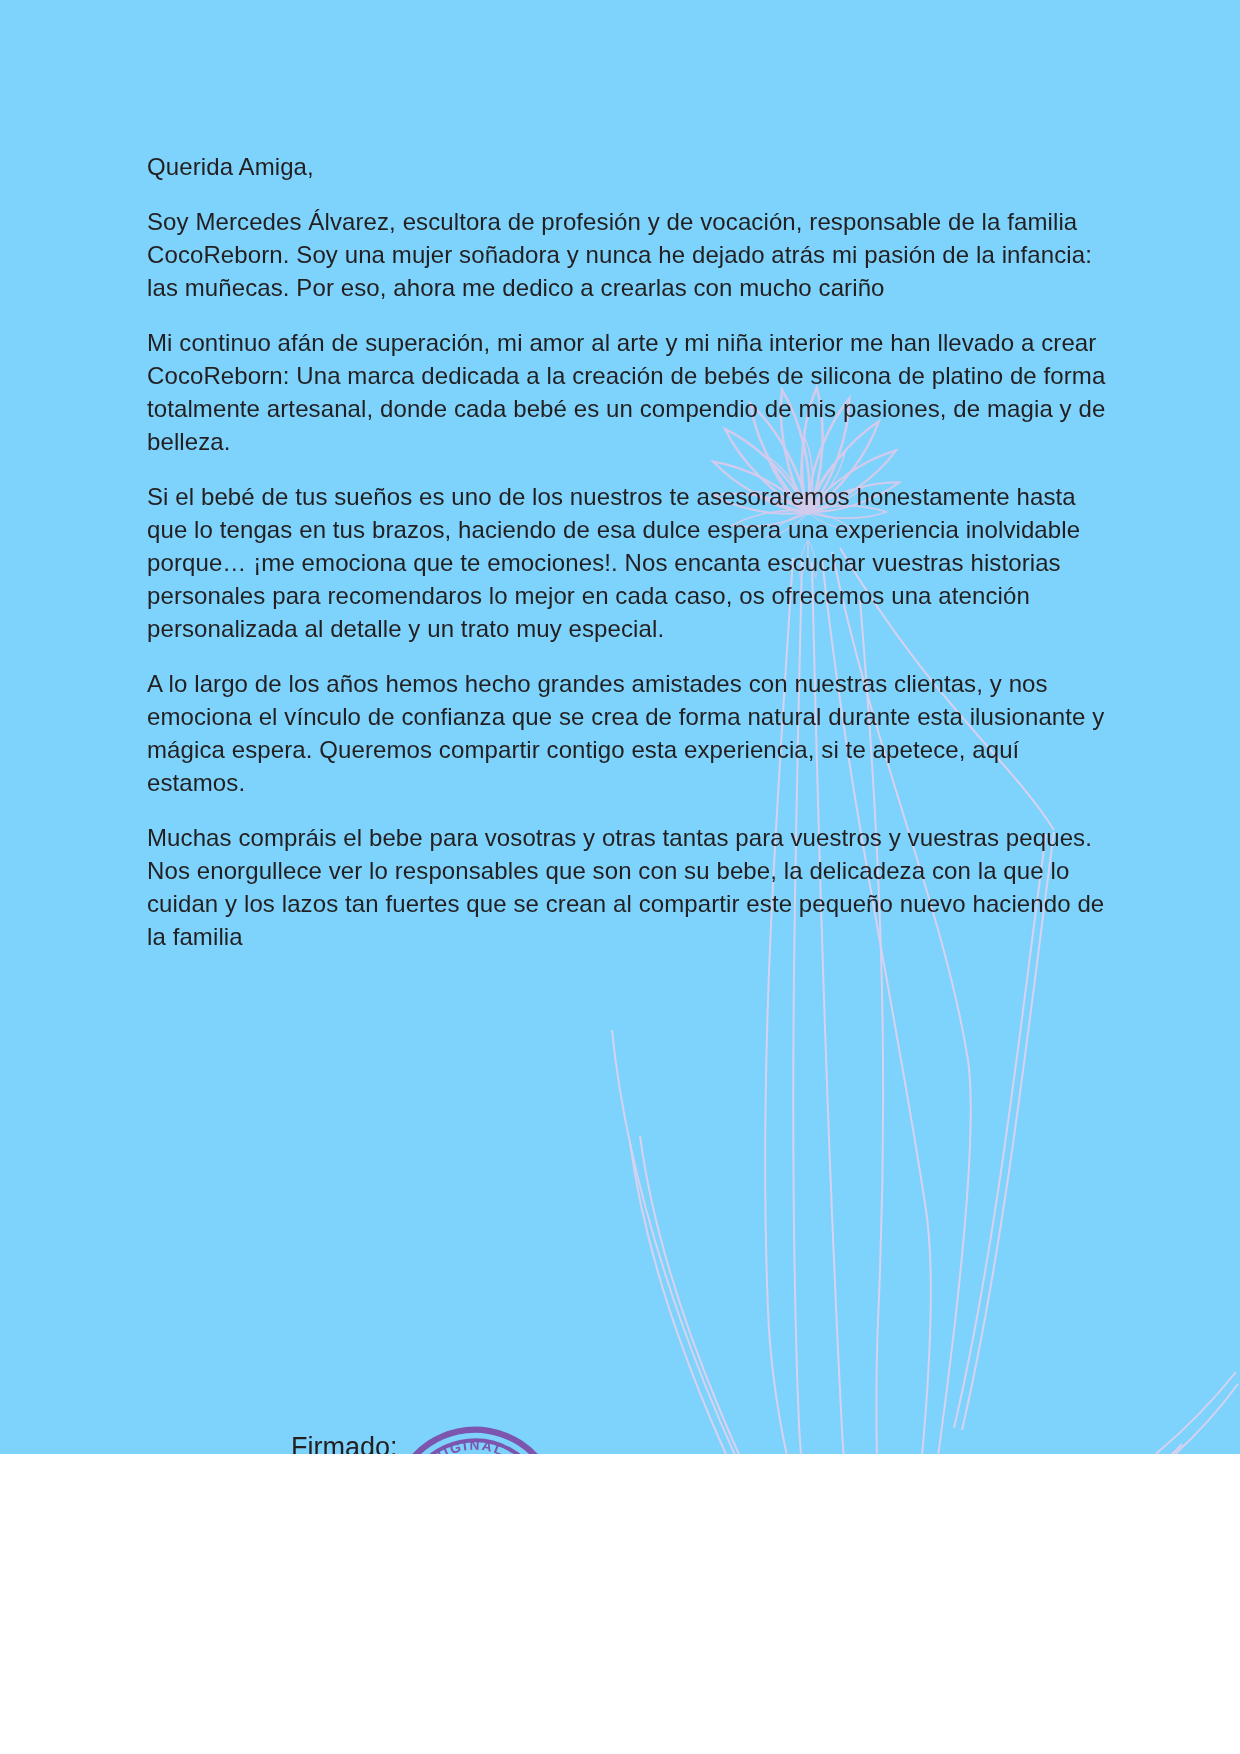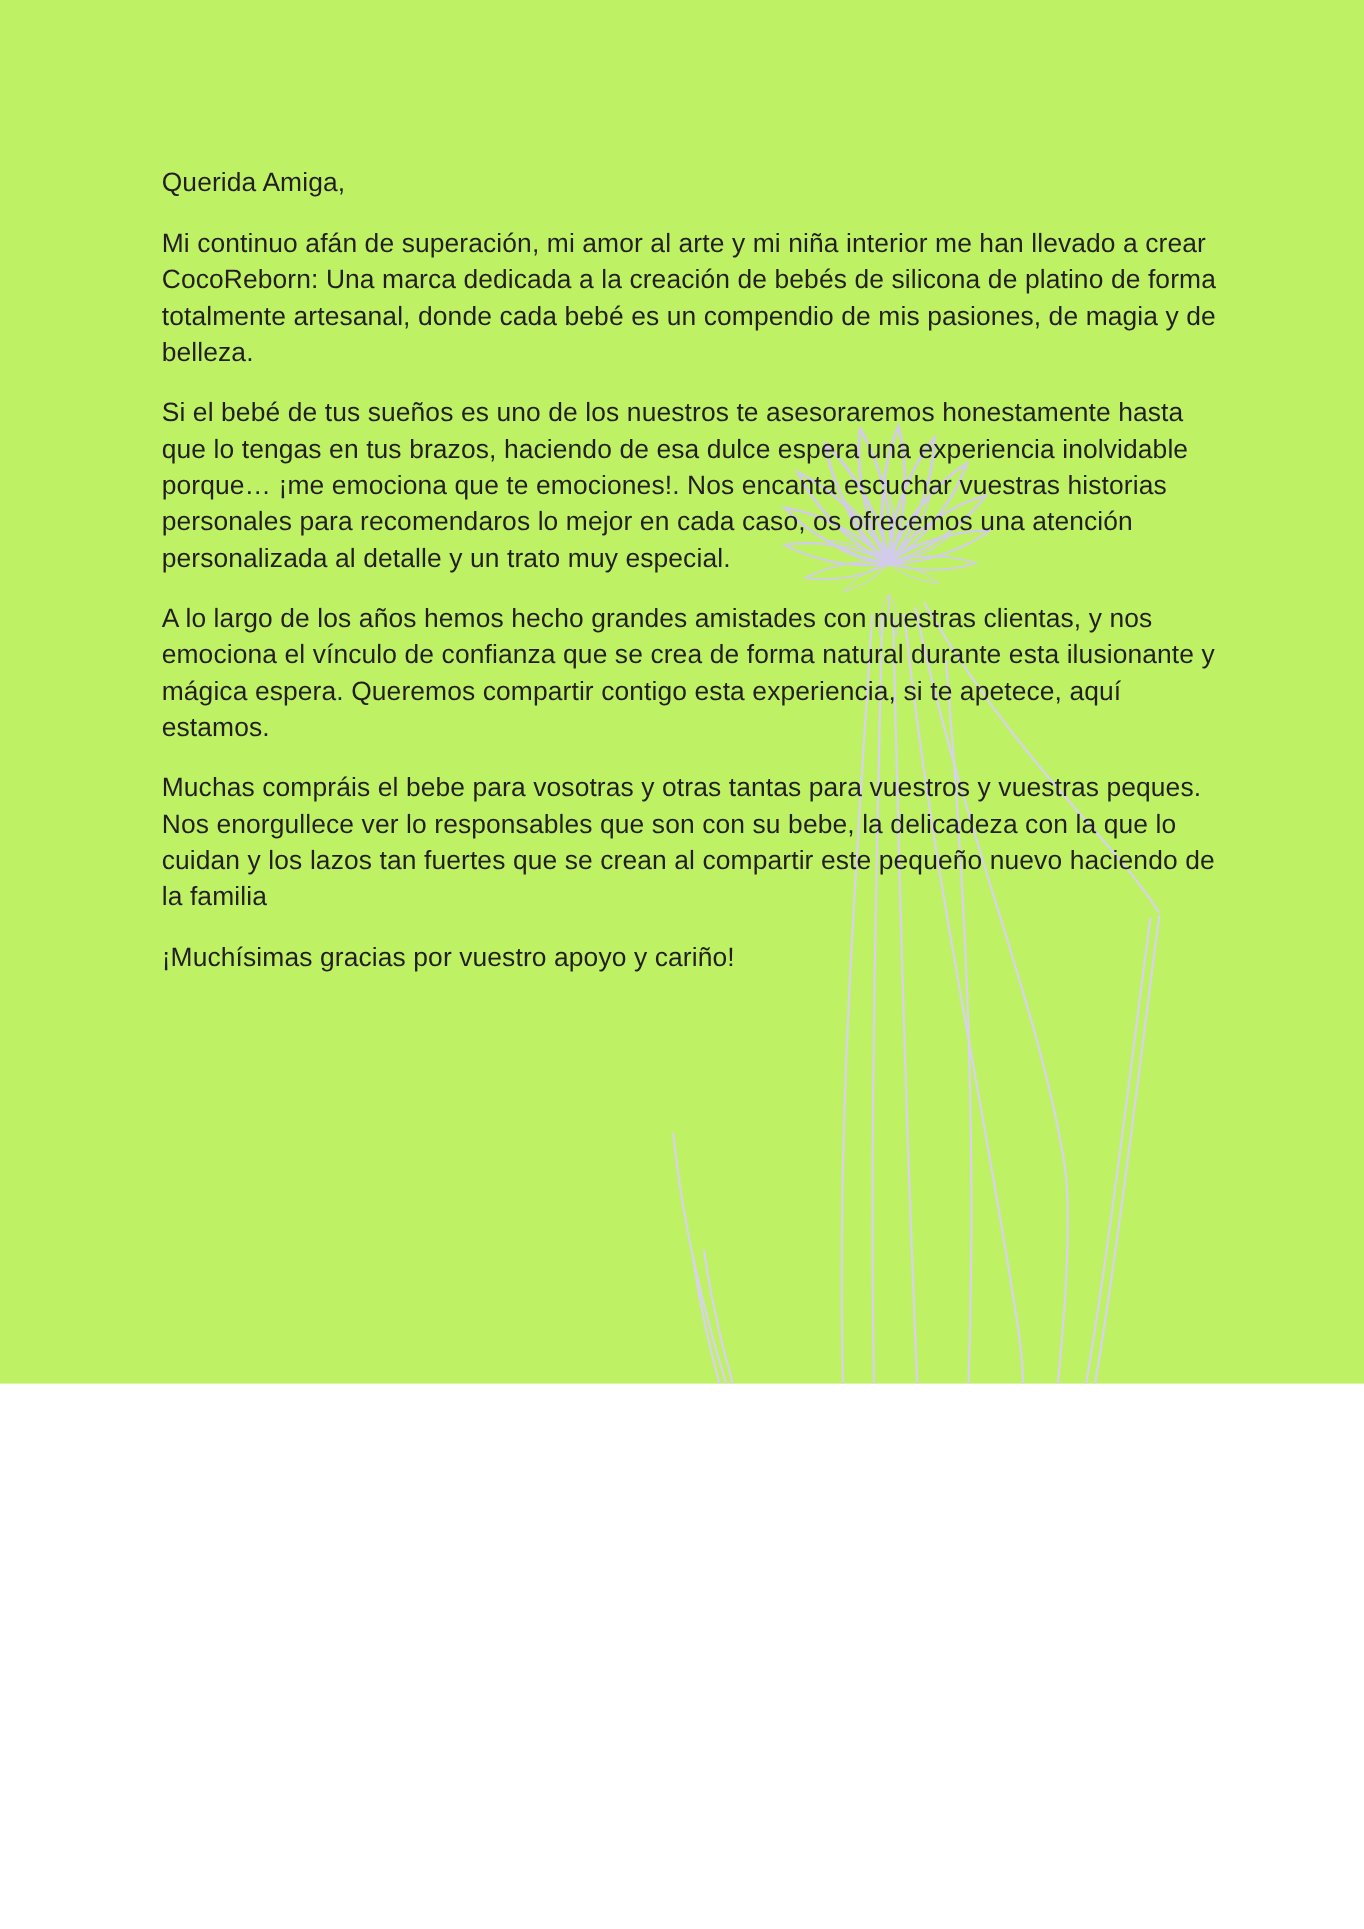--- a/index.html
+++ b/index.html
@@ -1,17 +1,17 @@
 <!DOCTYPE html>
 <html><head>
 <meta charset="utf-8">
 <style>
   html,body{margin:0;padding:0;background:#ffffff;}
   .page{
-    position:relative;width:1240px;height:1258px;background:#bef264;overflow:hidden;
+    position:relative;width:1240px;height:1454px;background:#7dd3fc;overflow:hidden;
     font-family:"Liberation Sans",sans-serif;color:#231f20;
   }
   .watermark{position:absolute;left:0;top:0;z-index:0;}
   .letter{
     position:absolute;left:147px;top:150px;width:965px;z-index:1;
     font-size:24px;line-height:33px;letter-spacing:.1px;
   }
   .letter p{margin:0 0 22px 0;}
   .letter p:last-child{margin-bottom:0;}
   .sig-label{position:absolute;left:291px;top:1432px;font-size:27px;z-index:1;}
@@ -83,25 +83,25 @@
       </g>
       <g transform="translate(808,540)">
         <use href="#petal" xlink:href="#petal" transform="rotate(168) scale(0.4)"></use>
         <use href="#petal" xlink:href="#petal" transform="rotate(192) scale(0.4)"></use>
       </g>
     </g>
   </svg>
 
   <div class="letter">
     <p>Querida Amiga,</p>
+    <p>Soy Mercedes Álvarez, escultora de profesión y de vocación, responsable de la familia CocoReborn. Soy una mujer soñadora y nunca he dejado atrás mi pasión de la infancia: las muñecas. Por eso, ahora me dedico a crearlas con mucho cariño</p>
     <p>Mi continuo afán de superación, mi amor al arte y mi niña interior me han llevado a crear CocoReborn: Una marca dedicada a la creación de bebés de silicona de platino de forma totalmente artesanal, donde cada bebé es un compendio de mis pasiones, de magia y de belleza.</p>
     <p>Si el bebé de tus sueños es uno de los nuestros te asesoraremos honestamente hasta que lo tengas en tus brazos, haciendo de esa dulce espera una experiencia inolvidable porque… ¡me emociona que te emociones!. Nos encanta escuchar vuestras historias personales para recomendaros lo mejor en cada caso, os ofrecemos una atención personalizada al detalle y un trato muy especial.</p>
     <p>A lo largo de los años hemos hecho grandes amistades con nuestras clientas, y nos emociona el vínculo de confianza que se crea de forma natural durante esta ilusionante y mágica espera. Queremos compartir contigo esta experiencia, si te apetece, aquí estamos.</p>
     <p>Muchas compráis el bebe para vosotras y otras tantas para vuestros y vuestras peques. Nos enorgullece ver lo responsables que son con su bebe, la delicadeza con la que lo cuidan y los lazos tan fuertes que se crean al compartir este pequeño nuevo haciendo de la familia</p>
-    <p>¡Muchísimas gracias por vuestro apoyo y cariño!</p>
   </div>
 
   <div class="sig-label">Firmado:</div>
 
   <svg class="stamp" width="178" height="178" viewBox="0 0 200 200" style="color:#7c55ae">
     <g transform="rotate(-12 100 100)" stroke="#7c55ae" fill="none">
       <circle cx="100" cy="100" r="92.5" stroke-width="7"></circle>
       <circle cx="100" cy="100" r="80.5" stroke-width="4.5"></circle>
       <path id="stampArcTop" d="M30,100 A70,70 0 0 1 170,100" stroke="none"></path>
       <path id="stampArcBot" d="M24,100 A76,76 0 0 0 176,100" stroke="none"></path>

